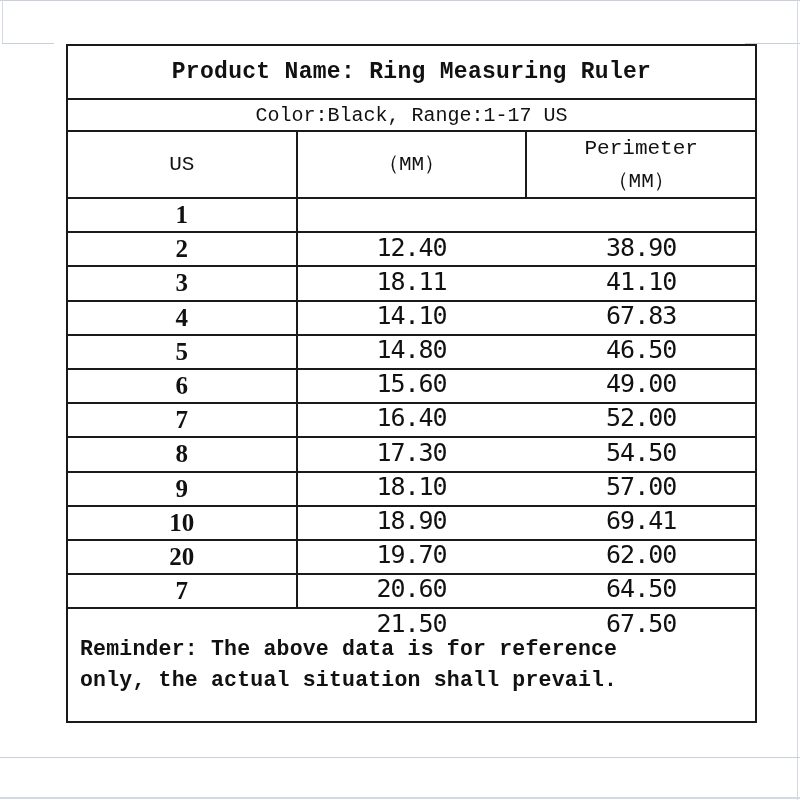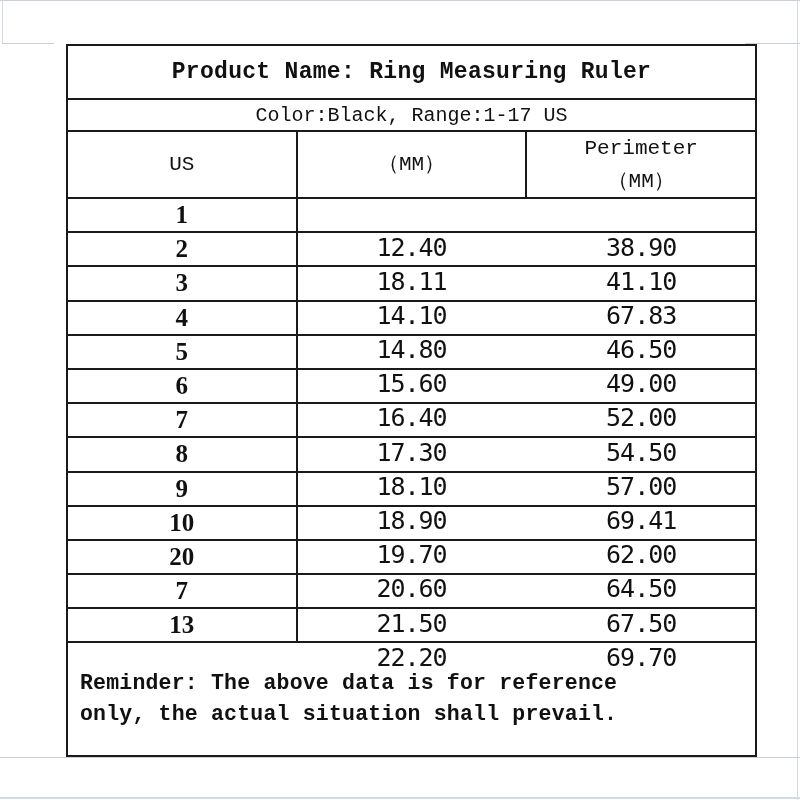--- a/index.html
+++ b/index.html
@@ -187,25 +187,20 @@
   <div class="row data-row">
     <div class="cell us">20</div>
     <div class="cell num">20.60</div>
     <div class="cell num">64.50</div>
   </div>
   <div class="row data-row">
     <div class="cell us">7</div>
     <div class="cell num">21.50</div>
     <div class="cell num">67.50</div>
   </div>
-  <div class="row data-row">
-    <div class="cell us">13</div>
-    <div class="cell num">22.20</div>
-    <div class="cell num">69.70</div>
-  </div>
 
   <div class="row reminder-row">
     <div class="reminder">
       <div>Reminder: The above data is for reference</div>
       <div>only, the actual situation shall prevail.</div>
     </div>
   </div>
 </div>
 
 </body></html>

